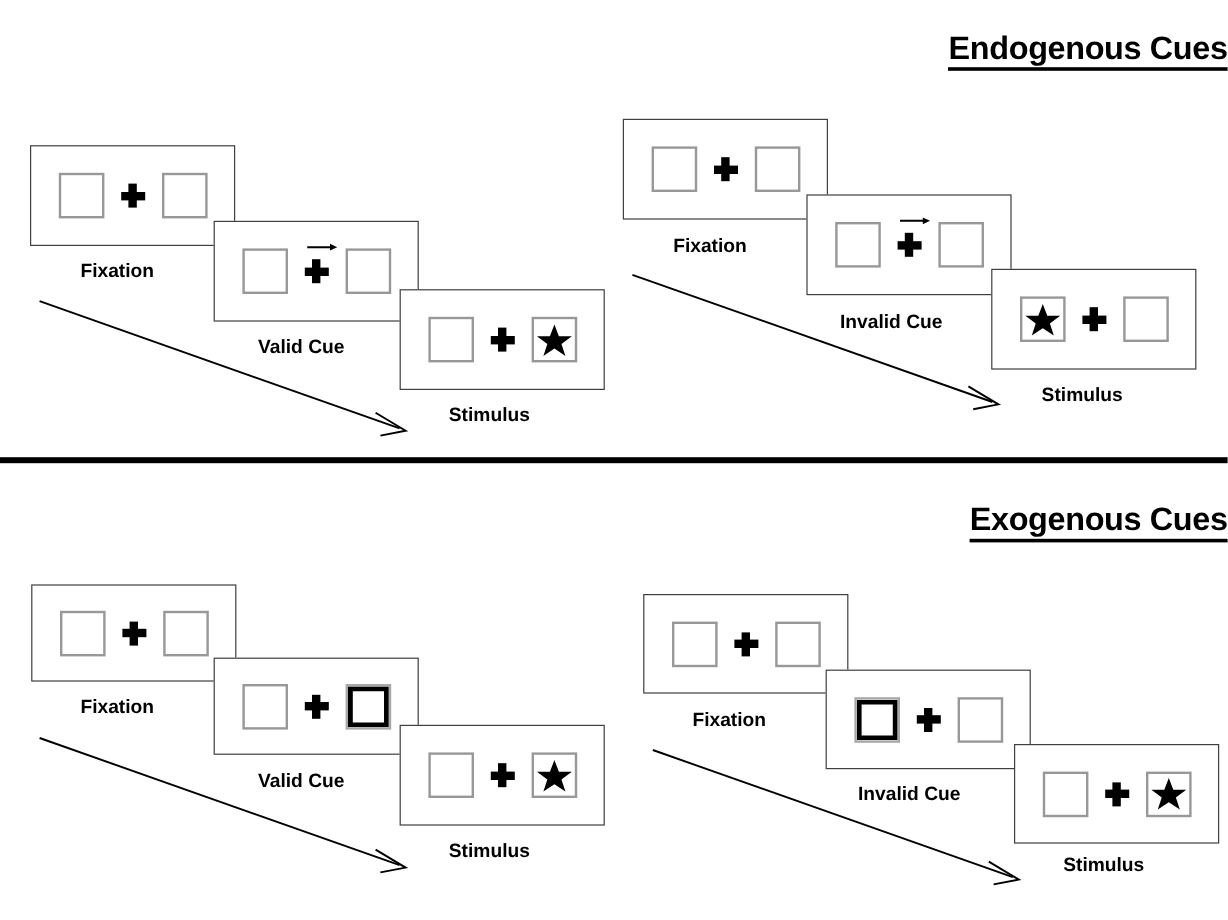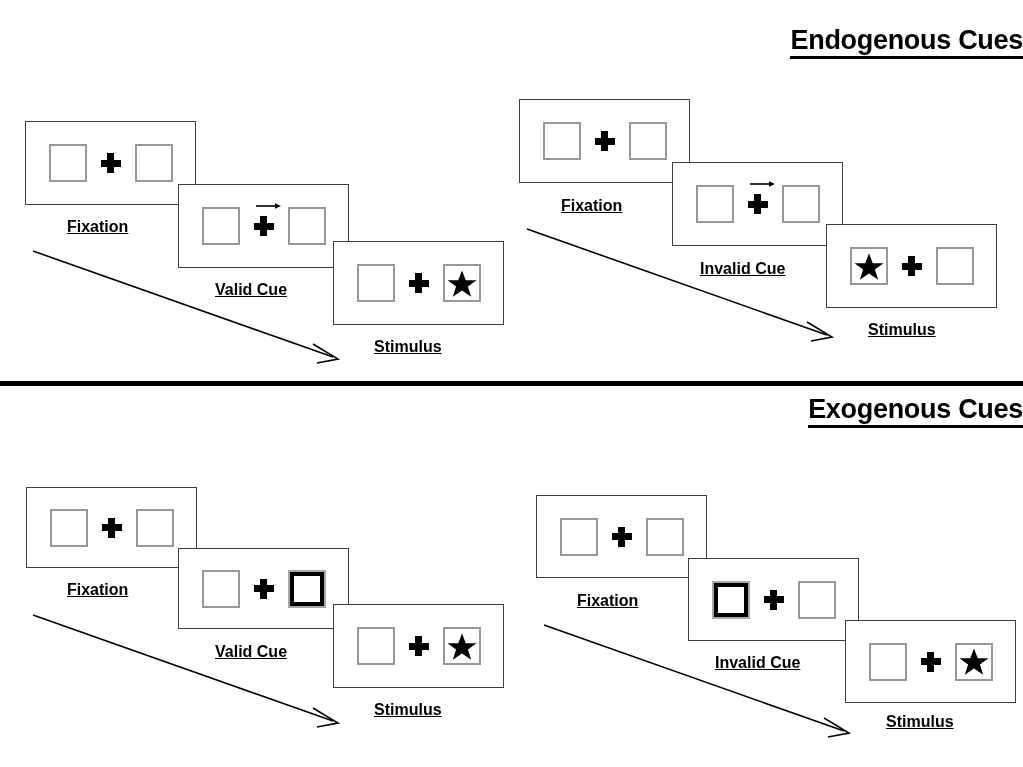--- a/index.html
+++ b/index.html
@@ -124,21 +124,20 @@
     display: block;
   }
 
   
   .caption {
     position: absolute;
     font-size: 16px;
     font-weight: bold;
     white-space: nowrap;
     color: #000;
-    text-decoration: underline;
   }
 
   
   .flow-arrow {
     position: absolute;
     overflow: visible;
   }
 </style>
 </head>
 <body>
@@ -234,21 +233,21 @@
 </div>
 <div class="caption" style="left:868px; top:321px;">Stimulus</div>
 
 <svg class="flow-arrow" style="left:519px; top:221px; width:330px; height:125px;" viewBox="0 0 330 125">
   <line x1="8" y1="8" x2="308" y2="114" stroke="#000" stroke-width="1.6"></line>
   <polyline points="288,101 313,116 292,120" fill="none" stroke="#000" stroke-width="1.6"></polyline>
 </svg>
 
 <div class="divider" style="top:381px;"></div>
 
-<div class="section-title" style="top:394px;">
+<div class="section-title" style="top:418px;">
   <span>Exogenous Cues</span>
 </div>
 
 <div class="frame" style="left:26px; top:487px; width:171px; height:81px;">
   <div class="frame-inner">
     <div class="pbox"></div>
     <div class="plus-stack">
       <div class="plus"></div>
     </div>
     <div class="pbox"></div>

